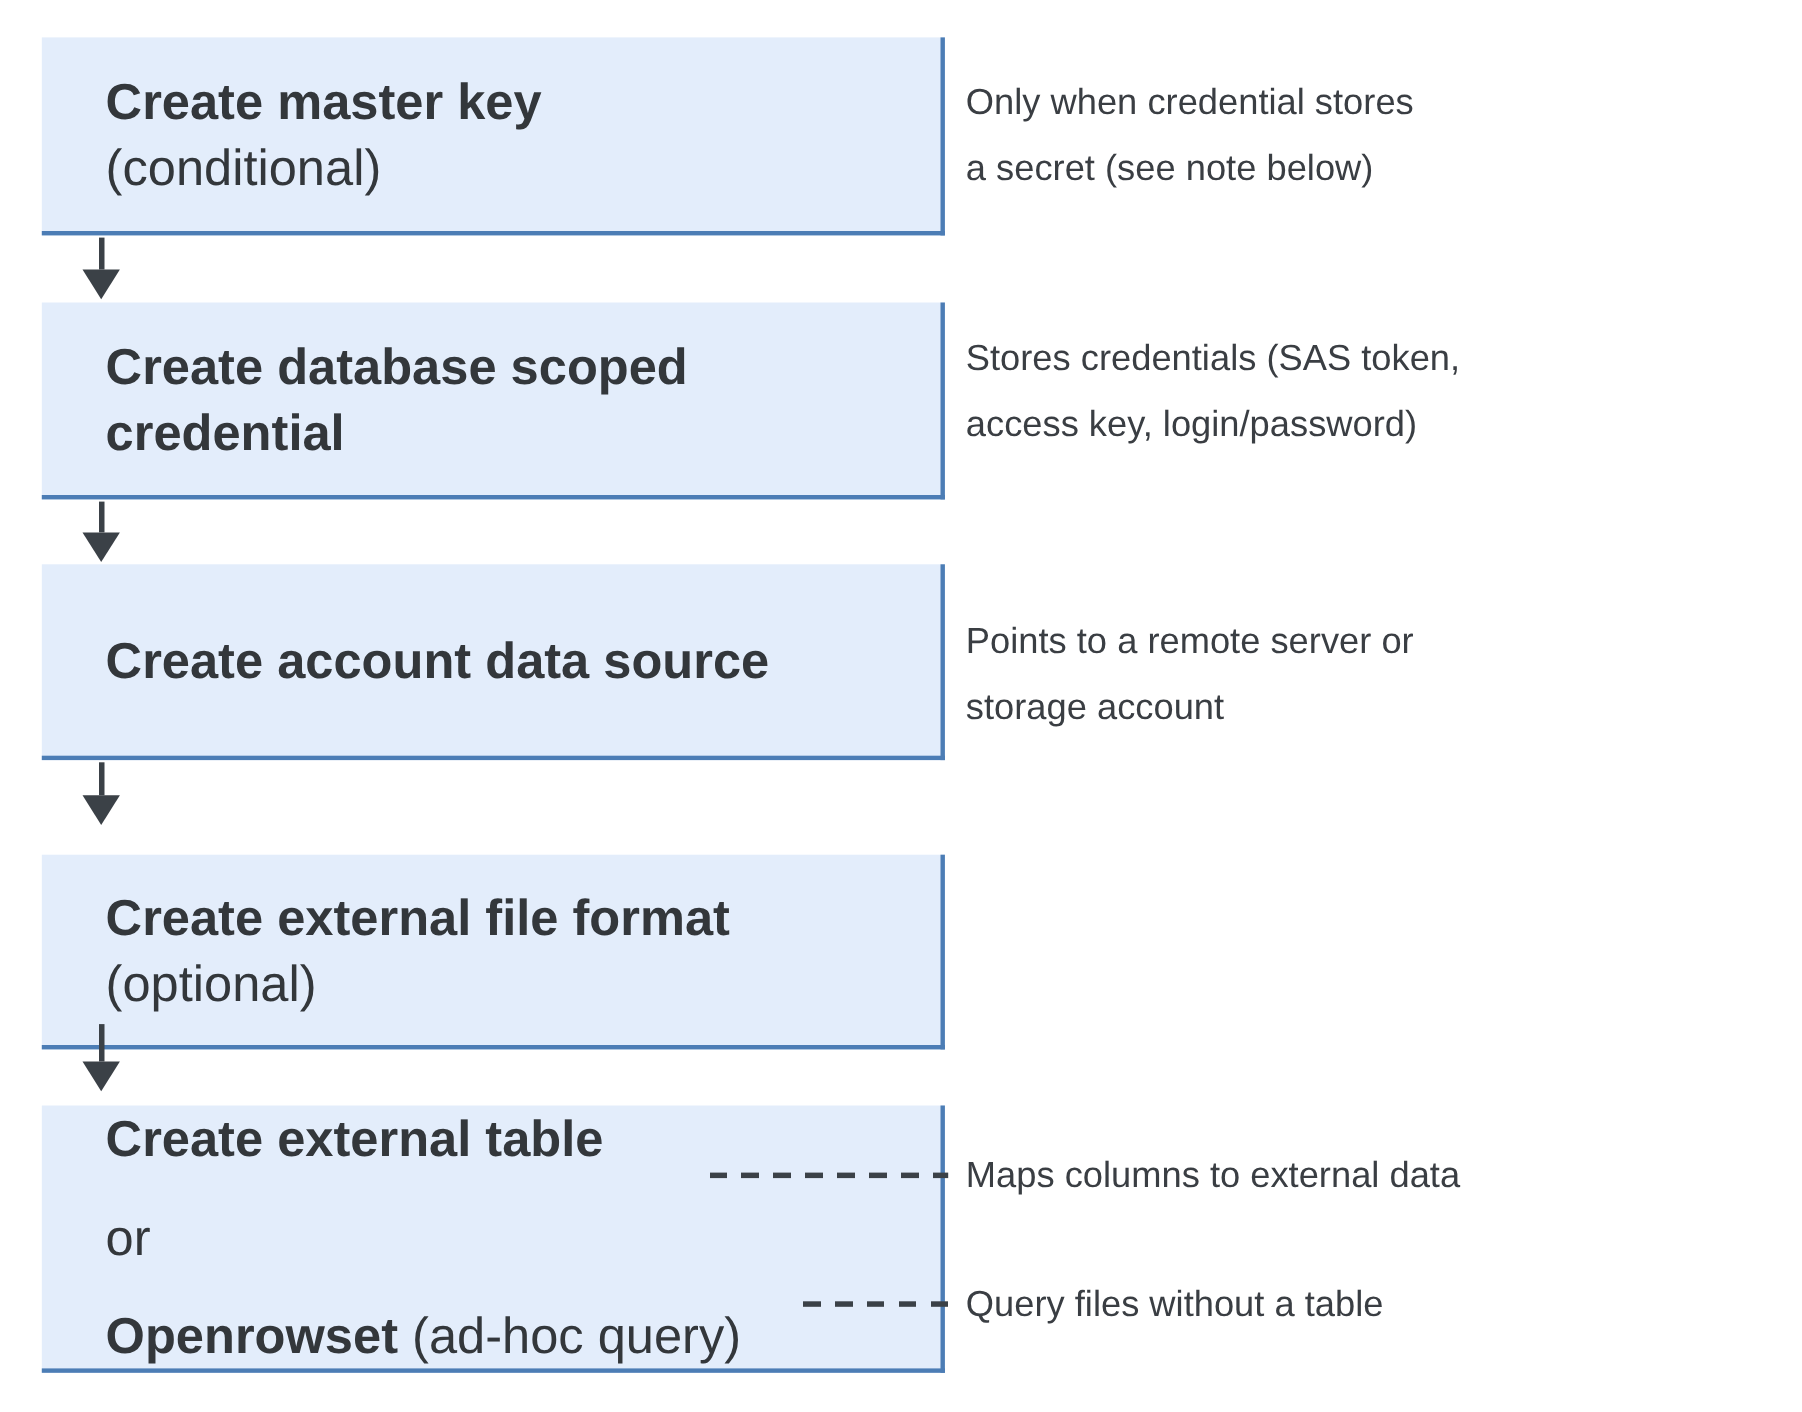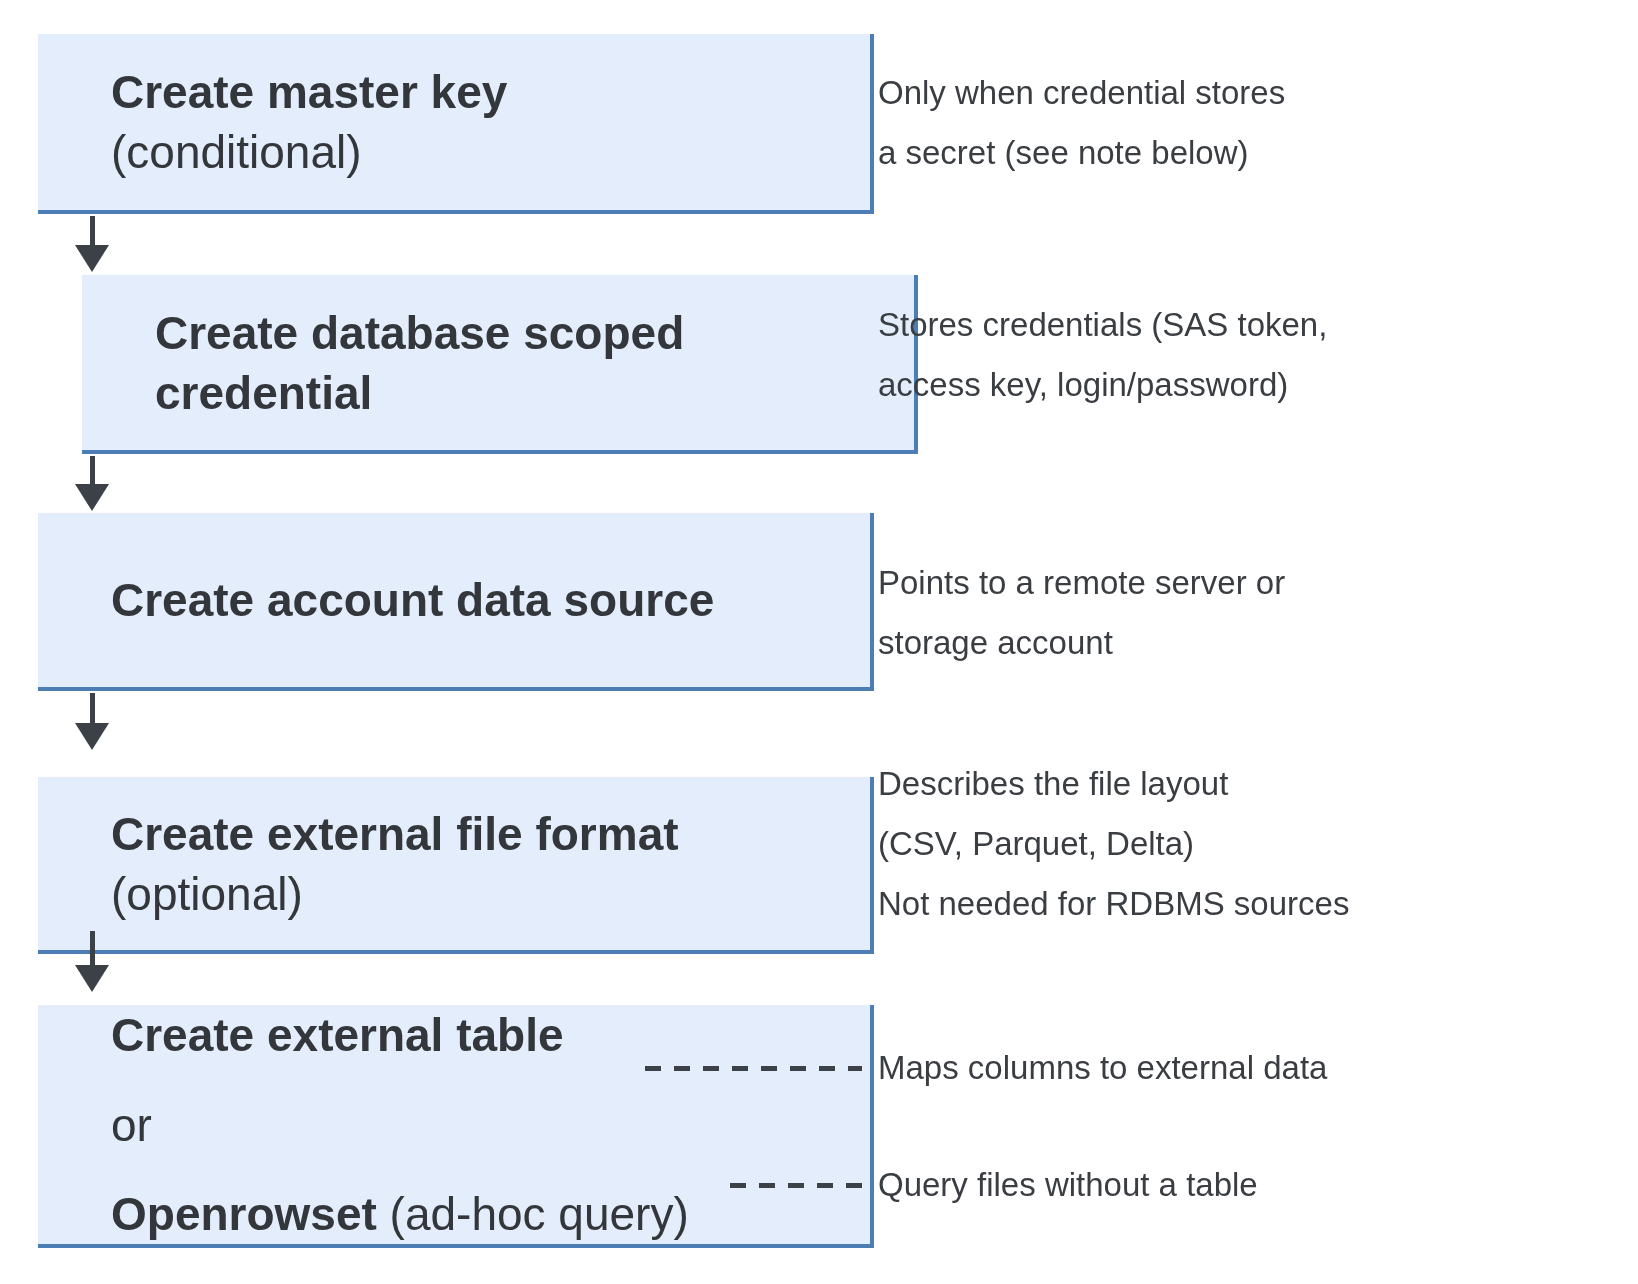--- a/index.html
+++ b/index.html
@@ -14,31 +14,31 @@
     background: #ffffff;
     font-family: "Liberation Sans", sans-serif;
     overflow: hidden;
   }
 
   
   .flow-box {
     position: absolute;
     left: 38px;
     width: 759px;           
-    padding-left: 73px;     
+    padding-left: 58px;     
     background: var(--box-fill, #e3edfb);
     border-right: 4px solid var(--box-border, #4c7db5);
     border-bottom: 4px solid var(--box-border, #4c7db5);
     display: flex;
     flex-direction: column;
     justify-content: center;
     box-sizing: content-box;
   }
   .box1 { top: 34px;   height: 176px; }
-  .box2 { top: 275px;  height: 175px; margin-left: 44px; }
+  .box2 { top: 275px;  height: 175px; }
   .box3 { top: 513px;  height: 174px; }
   .box4 { top: 752px;  height: 173px; margin-top: 25px; }
   .box5 { top: 1005px; height: 239px; justify-content: space-between; }
 
   .box-line {
     font-size: 46px;
     line-height: 60px;
     color: var(--text-dark, #33373b);
     white-space: nowrap;
   }
@@ -162,22 +162,17 @@
   <div class="note note2">
     <div>Stores credentials (SAS token,</div>
     <div>access key, login/password)</div>
   </div>
 
   <div class="note note3">
     <div>Points to a remote server or</div>
     <div>storage account</div>
   </div>
 
-  <div class="note note4">
-    <div>Describes the file layout</div>
-    <div>(CSV, Parquet, Delta)</div>
-    <div>Not needed for RDBMS sources</div>
-  </div>
 
   <div class="note note5a">Maps columns to external data</div>
   <div class="note note5b">Query files without a table</div>
 
 </div>
 
 </body></html>

